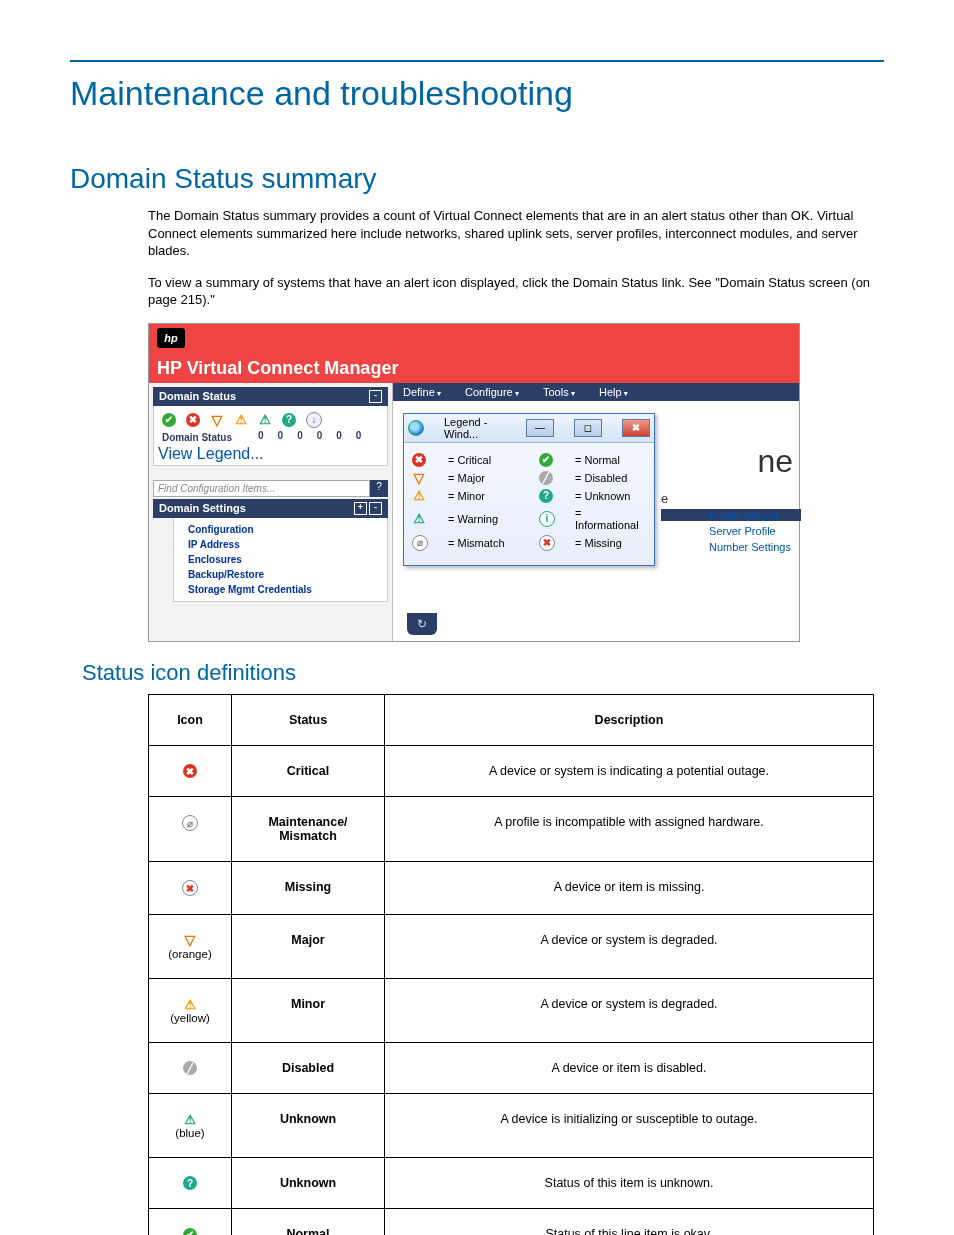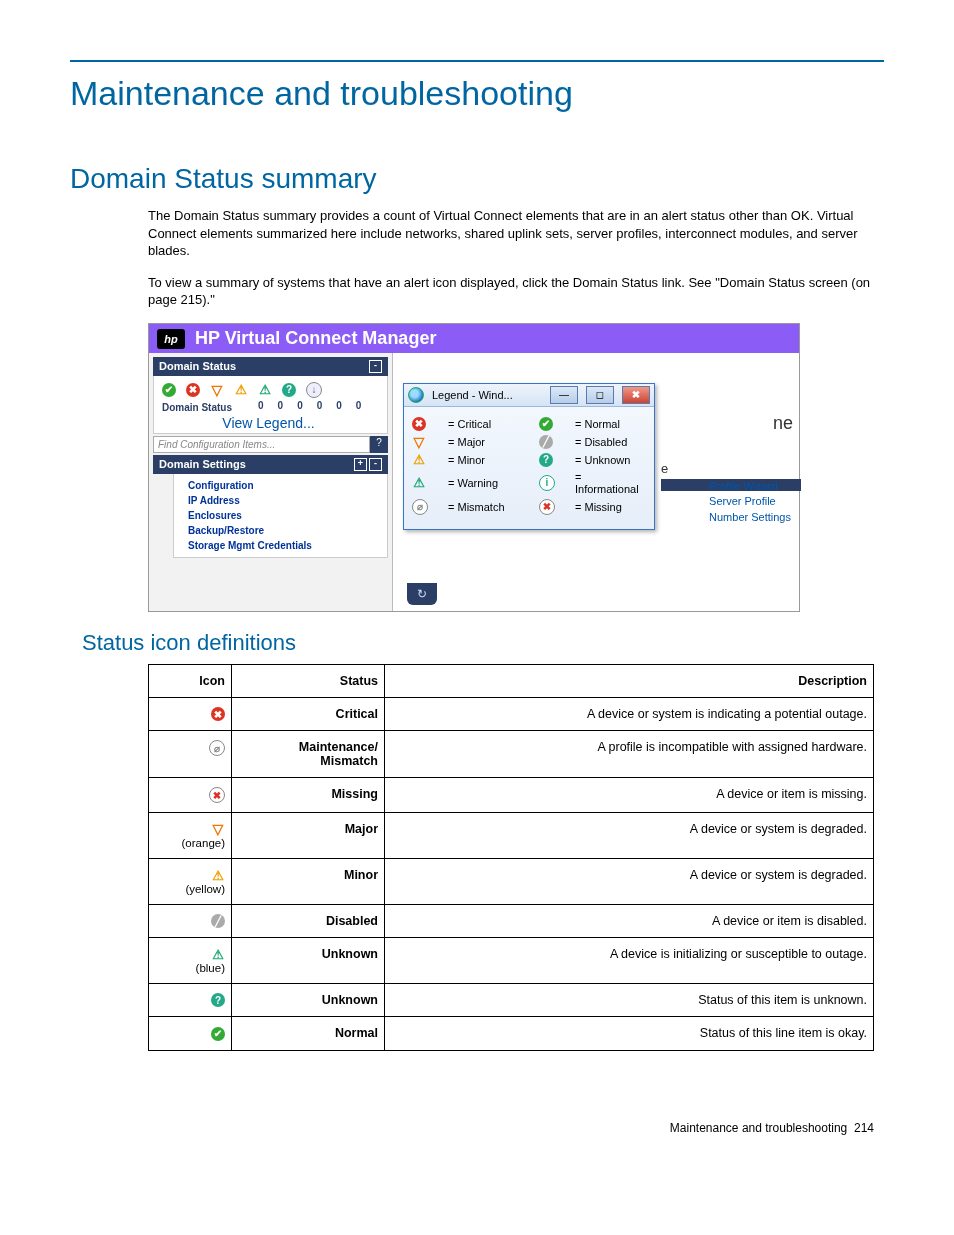--- a/index.html
+++ b/index.html
@@ -22,28 +22,29 @@
   
   .figure {
     border: 1px solid #999;
     width: 650px;
     background: #fff;
     font-family: Tahoma, Arial, sans-serif;
     font-size: 11px;
     margin-bottom: 10px;
   }
   .fig-titlebar {
-    background: #8b5cf6;
+    background: #ef4444;
     color: #fff;
     padding: 4px 8px;
     font-size: 18px;
     font-weight: bold;
     display: flex;
-    align-items: flex-end;
+    align-items: flex-start;
     gap: 10px;
+    flex-direction: column;
   }
   .hp-logo {
     width: 28px; height: 20px; background:#000; border-radius:3px;
     display:inline-flex; align-items:center; justify-content:center;
     color:#fff; font-style:italic; font-size:11px; font-weight:bold;
   }
   .fig-body { display:flex; background:#e8e8e8; }
   .fig-left {
     width: 235px;
     padding:4px;
@@ -61,62 +62,62 @@
   .status-row {
     background:#fff;
     padding:4px 4px 2px 4px;
     font-size:10px;
     color:#333;
     border:1px solid #ccc;
     border-top:none;
   }
   .status-icons { display:flex; gap:10px; padding:2px 4px; align-items:center; }
   .status-counts { display:flex; gap:14px; padding:0 4px 2px 22px; color:#2a3e66; font-weight:bold; font-size:10px;}
-  .view-legend { color:#0055aa; font-size:14px; text-align:center; padding-right:4px; }
+  .view-legend { color:#0055aa; font-size:16px; text-align:left; padding-right:4px; }
   .domain-label { color:#2a3e66; font-weight:bold; font-size:10px; padding:2px 4px; }
-  .search-row { display:flex; margin-top:2px;justify-content:center;}
+  .search-row { display:flex; margin-top:14px;justify-content:center;}
   .search-box {
     flex:1; border:1px solid #aaa; background:#fff; color:#888;
     font-style:italic; padding:2px 4px; font-size:10px;
   }
   .search-btn { width:16px; background:#2a3e66;color:#fff;text-align:center;font-size:10px;border:1px solid #2a3e66;}
   .settings-list { background:#fff; border:1px solid #ccc; border-top:none; padding:4px 0 4px 14px;margin-left:20px;}
   .settings-list div { color:#003399; font-size:10px; padding:2px 0; font-weight:bold;}
   .menu-bar { background:#2a3e66; color:#fff; padding:3px 10px; font-size:11px; display:flex; gap:24px; }
   .menu-bar span::after { content:" \25BE"; font-size:8px;}
   .legend-win {
     position:absolute; left:10px; top:30px;
     width:250px; border:1px solid #3a75c4;
     background:linear-gradient(#f5f9ff,#e6eef9);
     box-shadow:2px 2px 4px rgba(0,0,0,.3);
     font-size:11px;
   }
   .legend-titlebar {
     background:linear-gradient(#eef4fb,#d5e4f5);
-    padding:2px 4px; display:flex; align-items:center; gap:8px;
+    padding:2px 4px; display:flex; align-items:center; gap:20px;
     border-bottom:1px solid #9cb8dc;
   }
   .legend-titlebar .t { flex:1; color:#000; font-size:11px;}
   .winbtn { width:26px;height:16px;border:1px solid #5a7bb0;background:linear-gradient(#dce8f6,#b6cde9);display:inline-flex;align-items:center;justify-content:center;font-size:10px;}
   .winbtn.close { background:linear-gradient(#e98,#c43);color:#fff;font-weight:bold;}
   .legend-body { padding:10px 8px 14px 8px; }
   .legend-grid { display:grid; grid-template-columns:auto 1fr auto 1fr; gap:4px 20px; align-items:center; font-size:11px;}
   .legend-grid .cell { display:flex; align-items:center; gap:4px;}
   .rnd-bottom {
     position:absolute; left:14px; top:230px;
     width:30px;height:22px; background:#2a3e66;
     border-radius:0 0 6px 6px;
     color:#cde; text-align:center; font-size:12px; line-height:22px;
   }
   .side-links {
     position:absolute; right:8px; top:110px; font-size:11px; color:#0055aa;
     line-height:1.4;
     margin-top:16px;
   }
-  .ne-frag { position:absolute; right:6px; top:60px; font-size:18px; color:#333; }
+  .ne-frag { position:absolute; right:6px; top:60px; font-size:32px; color:#333; }
   .e-frag  { position:absolute; left:268px; top:108px; font-size:13px; color:#333; }
   .blue-stub { position:absolute; left:268px; top:126px; width:140px; height:12px; background:#2a3e66; }
 
   
   .ic { display:inline-flex; width:14px;height:14px; align-items:center;justify-content:center; font-size:10px; font-weight:bold; border-radius:50%;}
   .ic-critical { background:#d32; color:#fff;}
   .ic-critical::before{content:"\2716";}
   .ic-normal { background:#3a3; color:#fff;}
   .ic-normal::before{content:"\2714";}
   .ic-major { color:#e70; font-size:14px; border-radius:0;}
@@ -136,21 +137,21 @@
   .ic-missing { border:1px solid #888; color:#d32; background:#fff;}
   .ic-missing::before{content:"\2716";}
   .ic-download { border:1px solid #888; color:#555; background:#eef;}
   .ic-download::before{content:"\2193";}
   .ic-ie { width:14px;height:14px;border:1px solid #2a6;border-radius:50%;
            background:radial-gradient(circle at 40% 40%, #9df 30%, #27c 70%);}
 
   
   table.defs { border-collapse: collapse; width: 100%; font-size:12.5px; }
   table.defs th, table.defs td {
-    border:1px solid #000; padding:9px 6px; text-align:right; vertical-align:top;
+    border:1px solid #000; padding:18px 6px; text-align:center; vertical-align:top;
   }
   table.defs th { font-weight:bold; }
   .icon-cell { width:70px; }
   .status-cell { width:140px;font-weight:bold; }
   .sub { font-size:11.5px; }
   .footer { text-align:right; font-size:12px; margin-top:70px; padding-right:10px;}
 </style>
 </head>
 <body>
 
@@ -213,20 +214,26 @@
         <div class="settings-list">
           <div>Configuration</div>
           <div>IP Address</div>
           <div>Enclosures</div>
           <div>Backup/Restore</div>
           <div>Storage Mgmt Credentials</div>
         </div>
       </div>
 
       <div class="fig-right">
+        <div class="menu-bar">
+          <span>Define</span>
+          <span>Configure</span>
+          <span>Tools</span>
+          <span>Help</span>
+        </div>
         <div class="ne-frag">ne</div>
         <div class="e-frag">e</div>
         <div class="blue-stub"></div>
         <div class="side-links">
           <div>Profile Wizard</div>
           <div>Server Profile</div>
           <div>Number Settings</div>
         </div>
 
         <div class="legend-win">

